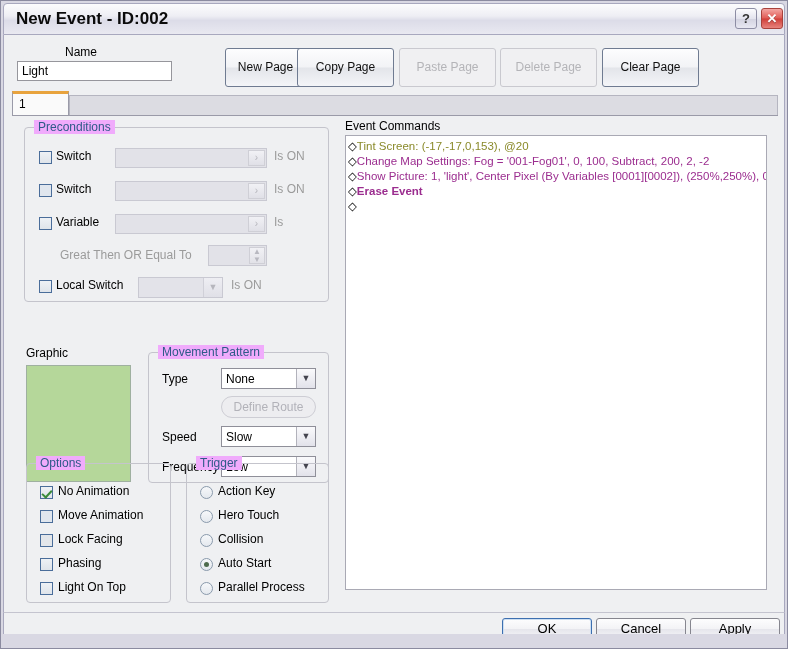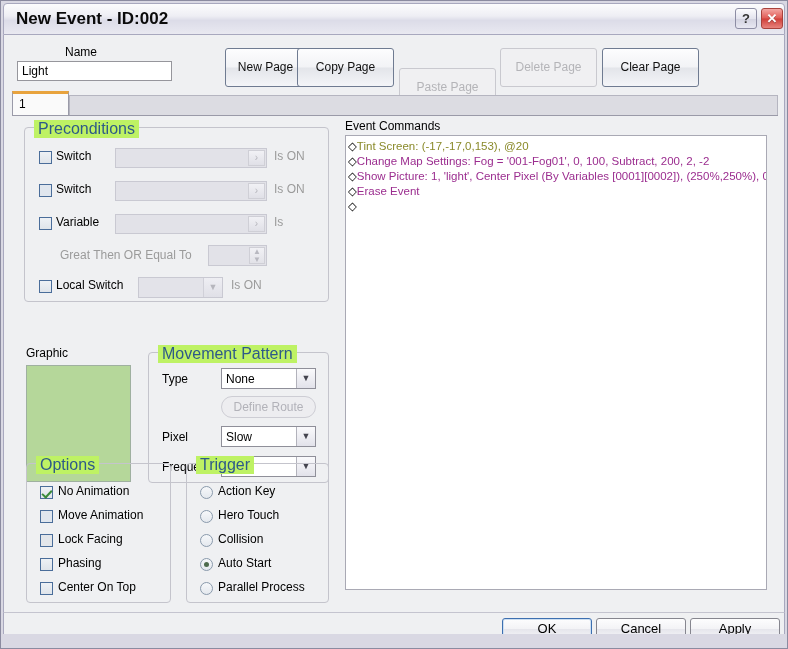--- a/index.html
+++ b/index.html
@@ -142,23 +142,23 @@
   .grp {
     position: absolute;
     box-sizing: border-box;
     border: 1px solid #c4c4cc;
     border-radius: 4px;
     background: transparent;
   }
   .grp-title {
     position: absolute;
     top: -8px; left: 9px;
-    background: #bef264;
+    background: #f0abfc;
     padding: 0 4px;
-    font-size: 16px;
+    font-size: 12px;
     color: #2e5a88;
     text-align: right;
   }
   
   .cb {
     position: absolute;
     width: 13px; height: 13px;
     box-sizing: border-box;
     border: 1px solid #4a6d9a;
     background: linear-gradient(to bottom,#eef1f5,#dfe4ea);
@@ -344,21 +344,21 @@
     <div class="tb-btn tb-close">✕</div>
   </div>
 
   <div class="content">
 
     <div class="name-label lbl">Name</div>
     <input class="name-input" type="text" value="Light" style="">
 
     <div class="pg-btn" style="left:191px;width:81px;margin-left:30px;">New Page</div>
     <div class="pg-btn" style="left:293px;width:97px;">Copy Page</div>
-    <div class="pg-btn disabled" style="left:395px;width:97px;margin-top:20px;">Paste Page</div>
+    <div class="pg-btn disabled" style="left:395px;width:97px;">Paste Page</div>
     <div class="pg-btn" style="left:598px;width:97px;">Clear Page</div>
     <div class="pg-btn disabled" style="left:496px;width:97px;">Delete Page</div>
 
     <div class="tabstrip">
       <div class="tabrest"></div>
       <div class="tab">1</div>
     </div>
 
     <div class="grp" style="left:20px;top:92px;width:305px;height:175px;">
       <div class="grp-title">Preconditions</div>
@@ -407,21 +407,21 @@
       <div class="grp-title">Movement Pattern</div>
 
       <div class="lbl" style="position:absolute;left:13px;top:19px;">Type</div>
       <div class="combo" style="left:72px;top:15px;width:95px;">
         <span>None</span>
         <div class="btn">▼</div>
       </div>
 
       <div class="route-btn" style="left:72px;top:43px;width:95px;height:22px;">Define Route</div>
 
-      <div class="lbl" style="position:absolute;left:13px;top:77px;">Pixel</div>
+      <div class="lbl" style="position:absolute;left:13px;top:77px;">Speed</div>
       <div class="combo" style="left:72px;top:73px;width:95px;">
         <span>Slow</span>
         <div class="btn">▼</div>
       </div>
 
       <div class="lbl" style="position:absolute;left:13px;top:107px;">Frequency</div>
       <div class="combo" style="left:72px;top:103px;width:95px;">
         <span>Low</span>
         <div class="btn">▼</div>
       </div>
@@ -436,21 +436,21 @@
       <div class="cb" style="left:13px;top:46px;background:#e0e6ee;"></div>
       <div class="lbl" style="position:absolute;left:31px;top:44px;">Move Animation</div>
 
       <div class="cb" style="left:13px;top:70px;background:#e3e6ea;"></div>
       <div class="lbl" style="position:absolute;left:31px;top:68px;">Lock Facing</div>
 
       <div class="cb" style="left:13px;top:94px;"></div>
       <div class="lbl" style="position:absolute;left:31px;top:92px;">Phasing</div>
 
       <div class="cb" style="left:13px;top:118px;"></div>
-      <div class="lbl" style="position:absolute;left:31px;top:116px;">Center On Top</div>
+      <div class="lbl" style="position:absolute;left:31px;top:116px;">Light On Top</div>
     </div>
 
     <div class="grp" style="left:182px;top:428px;width:143px;height:140px;">
       <div class="grp-title">Trigger</div>
 
       <div class="rd" style="left:13px;top:22px;"></div>
       <div class="lbl" style="position:absolute;left:31px;top:20px;">Action Key</div>
 
       <div class="rd" style="left:13px;top:46px;"></div>
       <div class="lbl" style="position:absolute;left:31px;top:44px;">Hero Touch</div>
@@ -470,21 +470,21 @@
       <div class="ec-line">
         <span class="ec-dia">◇</span><span style="color:#8a8a2a;">Tint Screen: (-17,-17,0,153), @20</span>
       </div>
       <div class="ec-line">
         <span class="ec-dia">◇</span><span style="color:#9b2d8f;">Change Map Settings: Fog = '001-Fog01', 0, 100, Subtract, 200, 2, -2</span>
       </div>
       <div class="ec-line">
         <span class="ec-dia">◇</span><span style="color:#9b2d8f;">Show Picture: 1, 'light', Center Pixel (By Variables [0001][0002]), (250%,250%), 0, S</span>
       </div>
       <div class="ec-line">
-        <span class="ec-dia">◇</span><span style="color:#9b2d8f;">Erase Event</span>
+        <span class="ec-dia">◇</span><span style="color:#9b2d8f;font-weight:bold;">Erase Event</span>
       </div>
       <div class="ec-line">
         <span class="ec-dia">◇</span><span style="color:#000;"></span>
       </div>
     </div>
 
   </div>
 
   <div class="bottombar">
     <div class="dlg-btn focus" style="left:498px;">OK</div>

